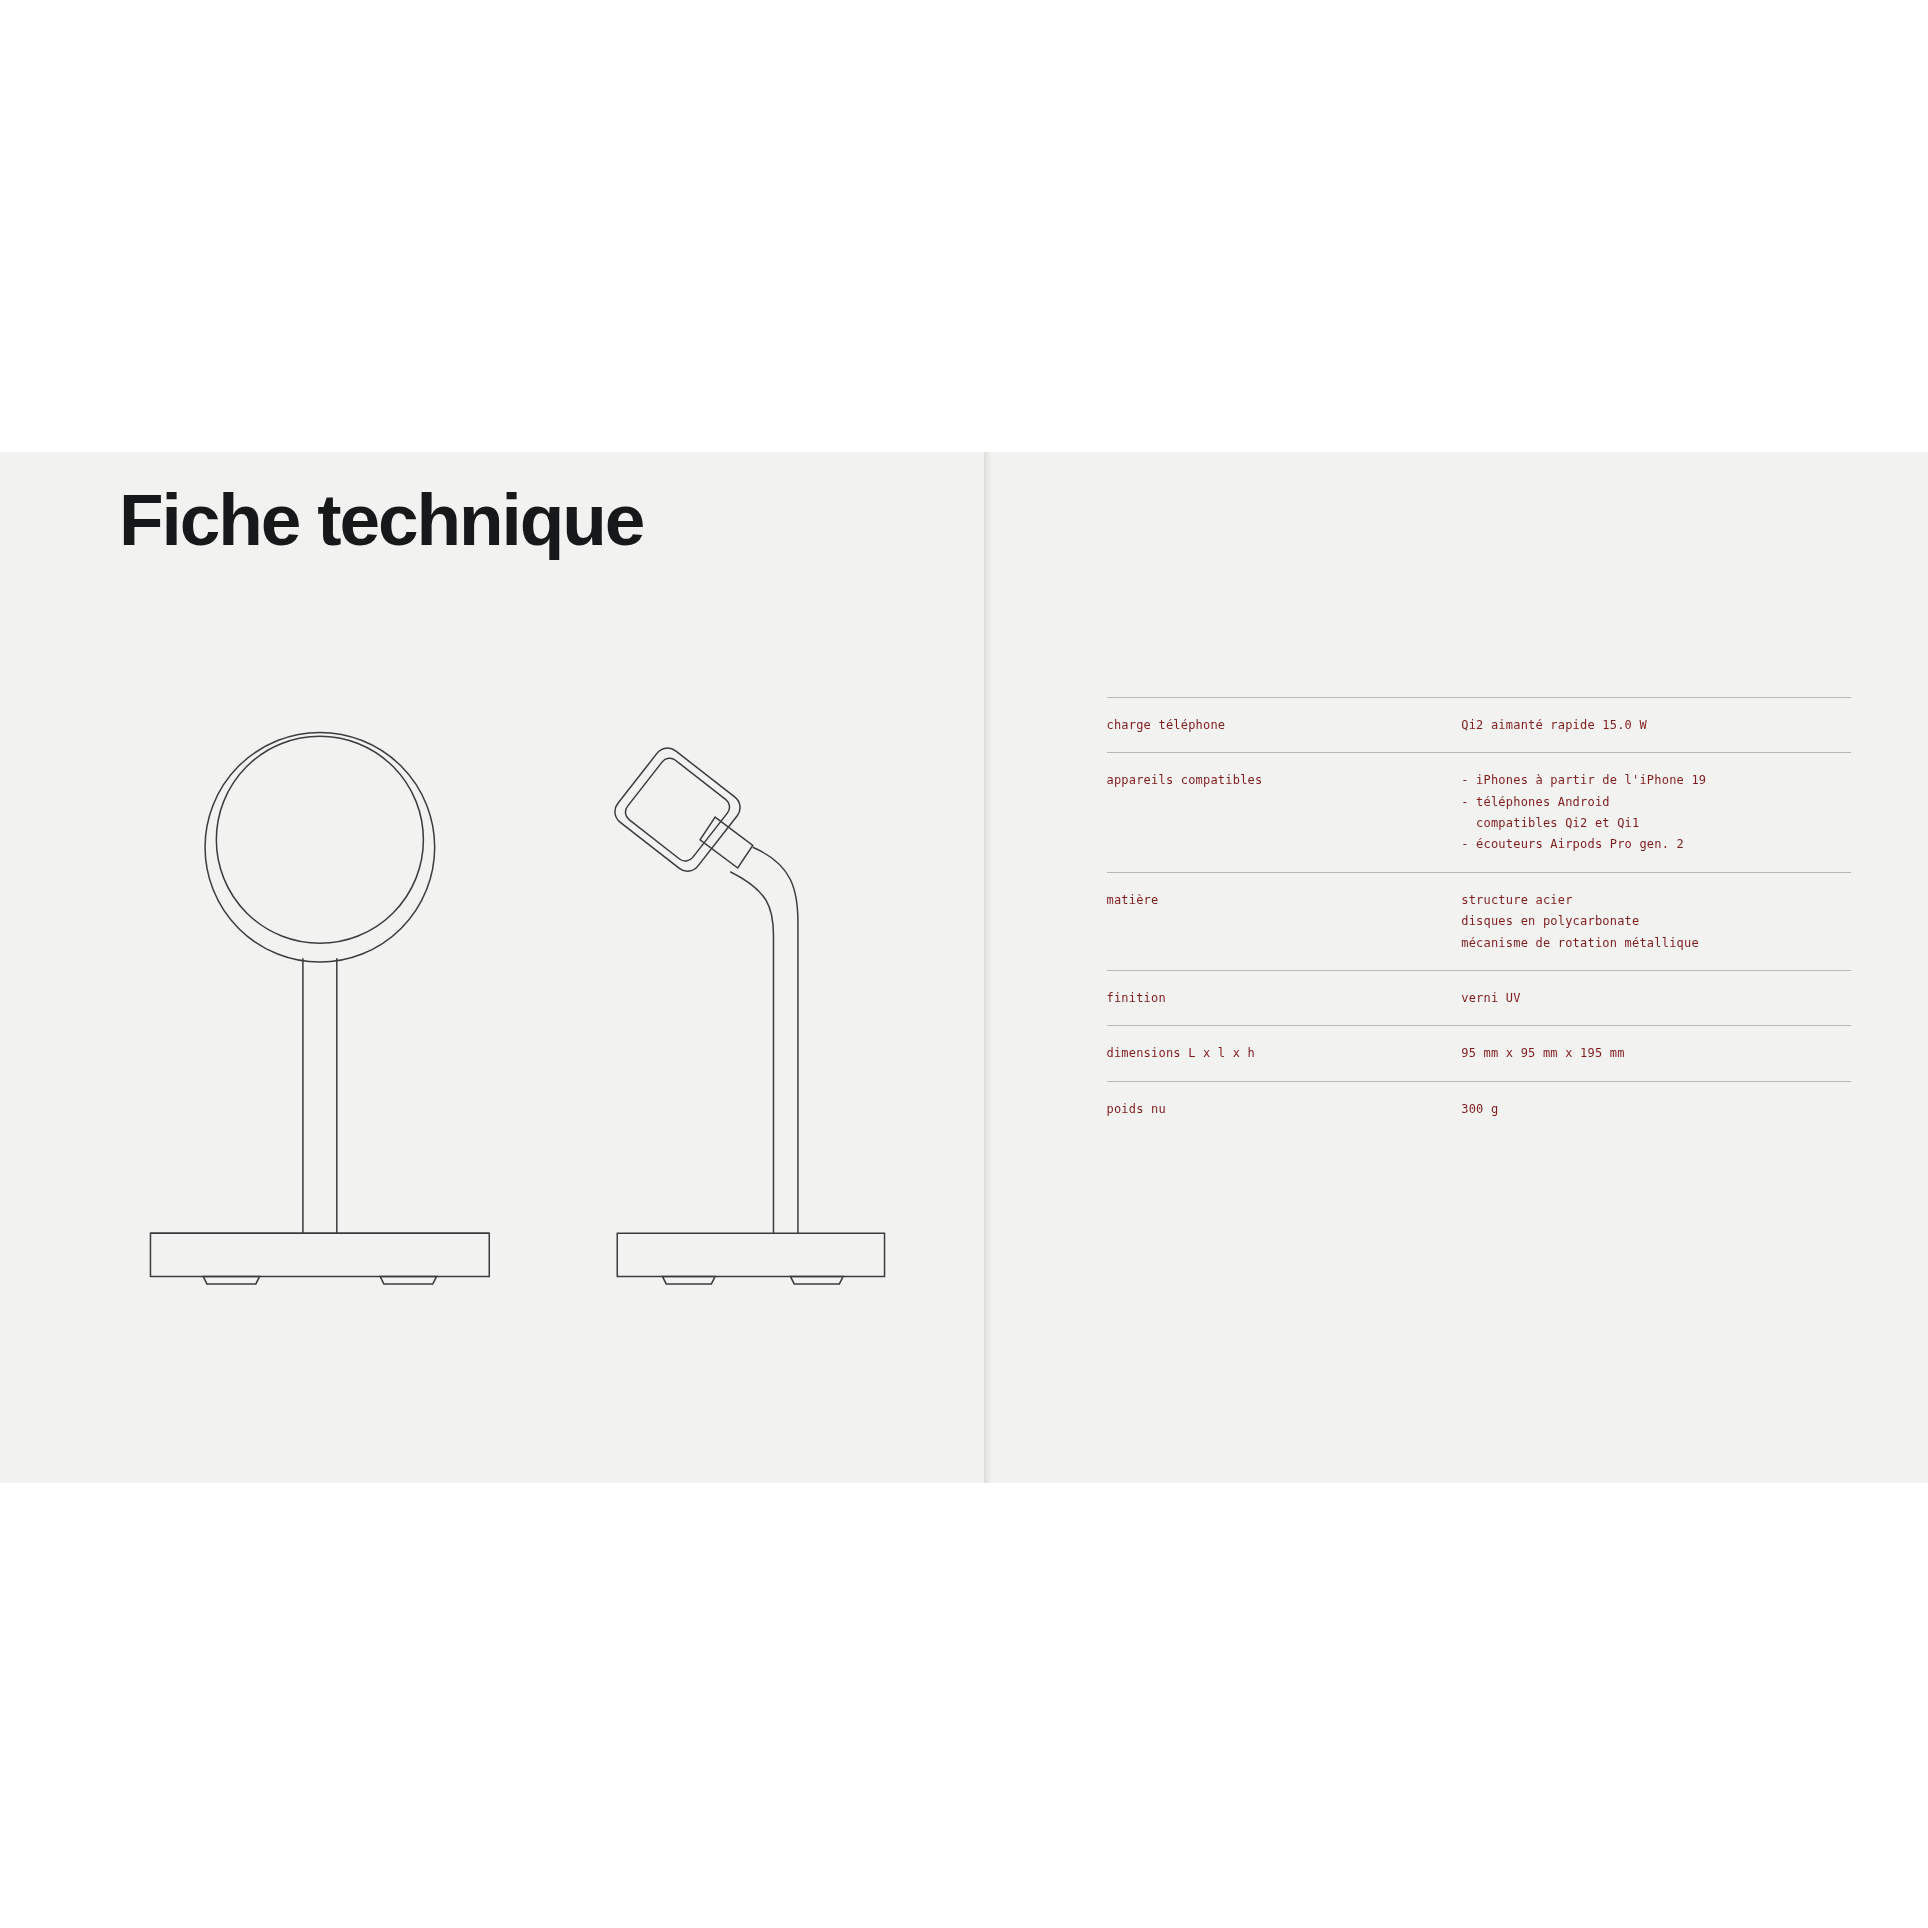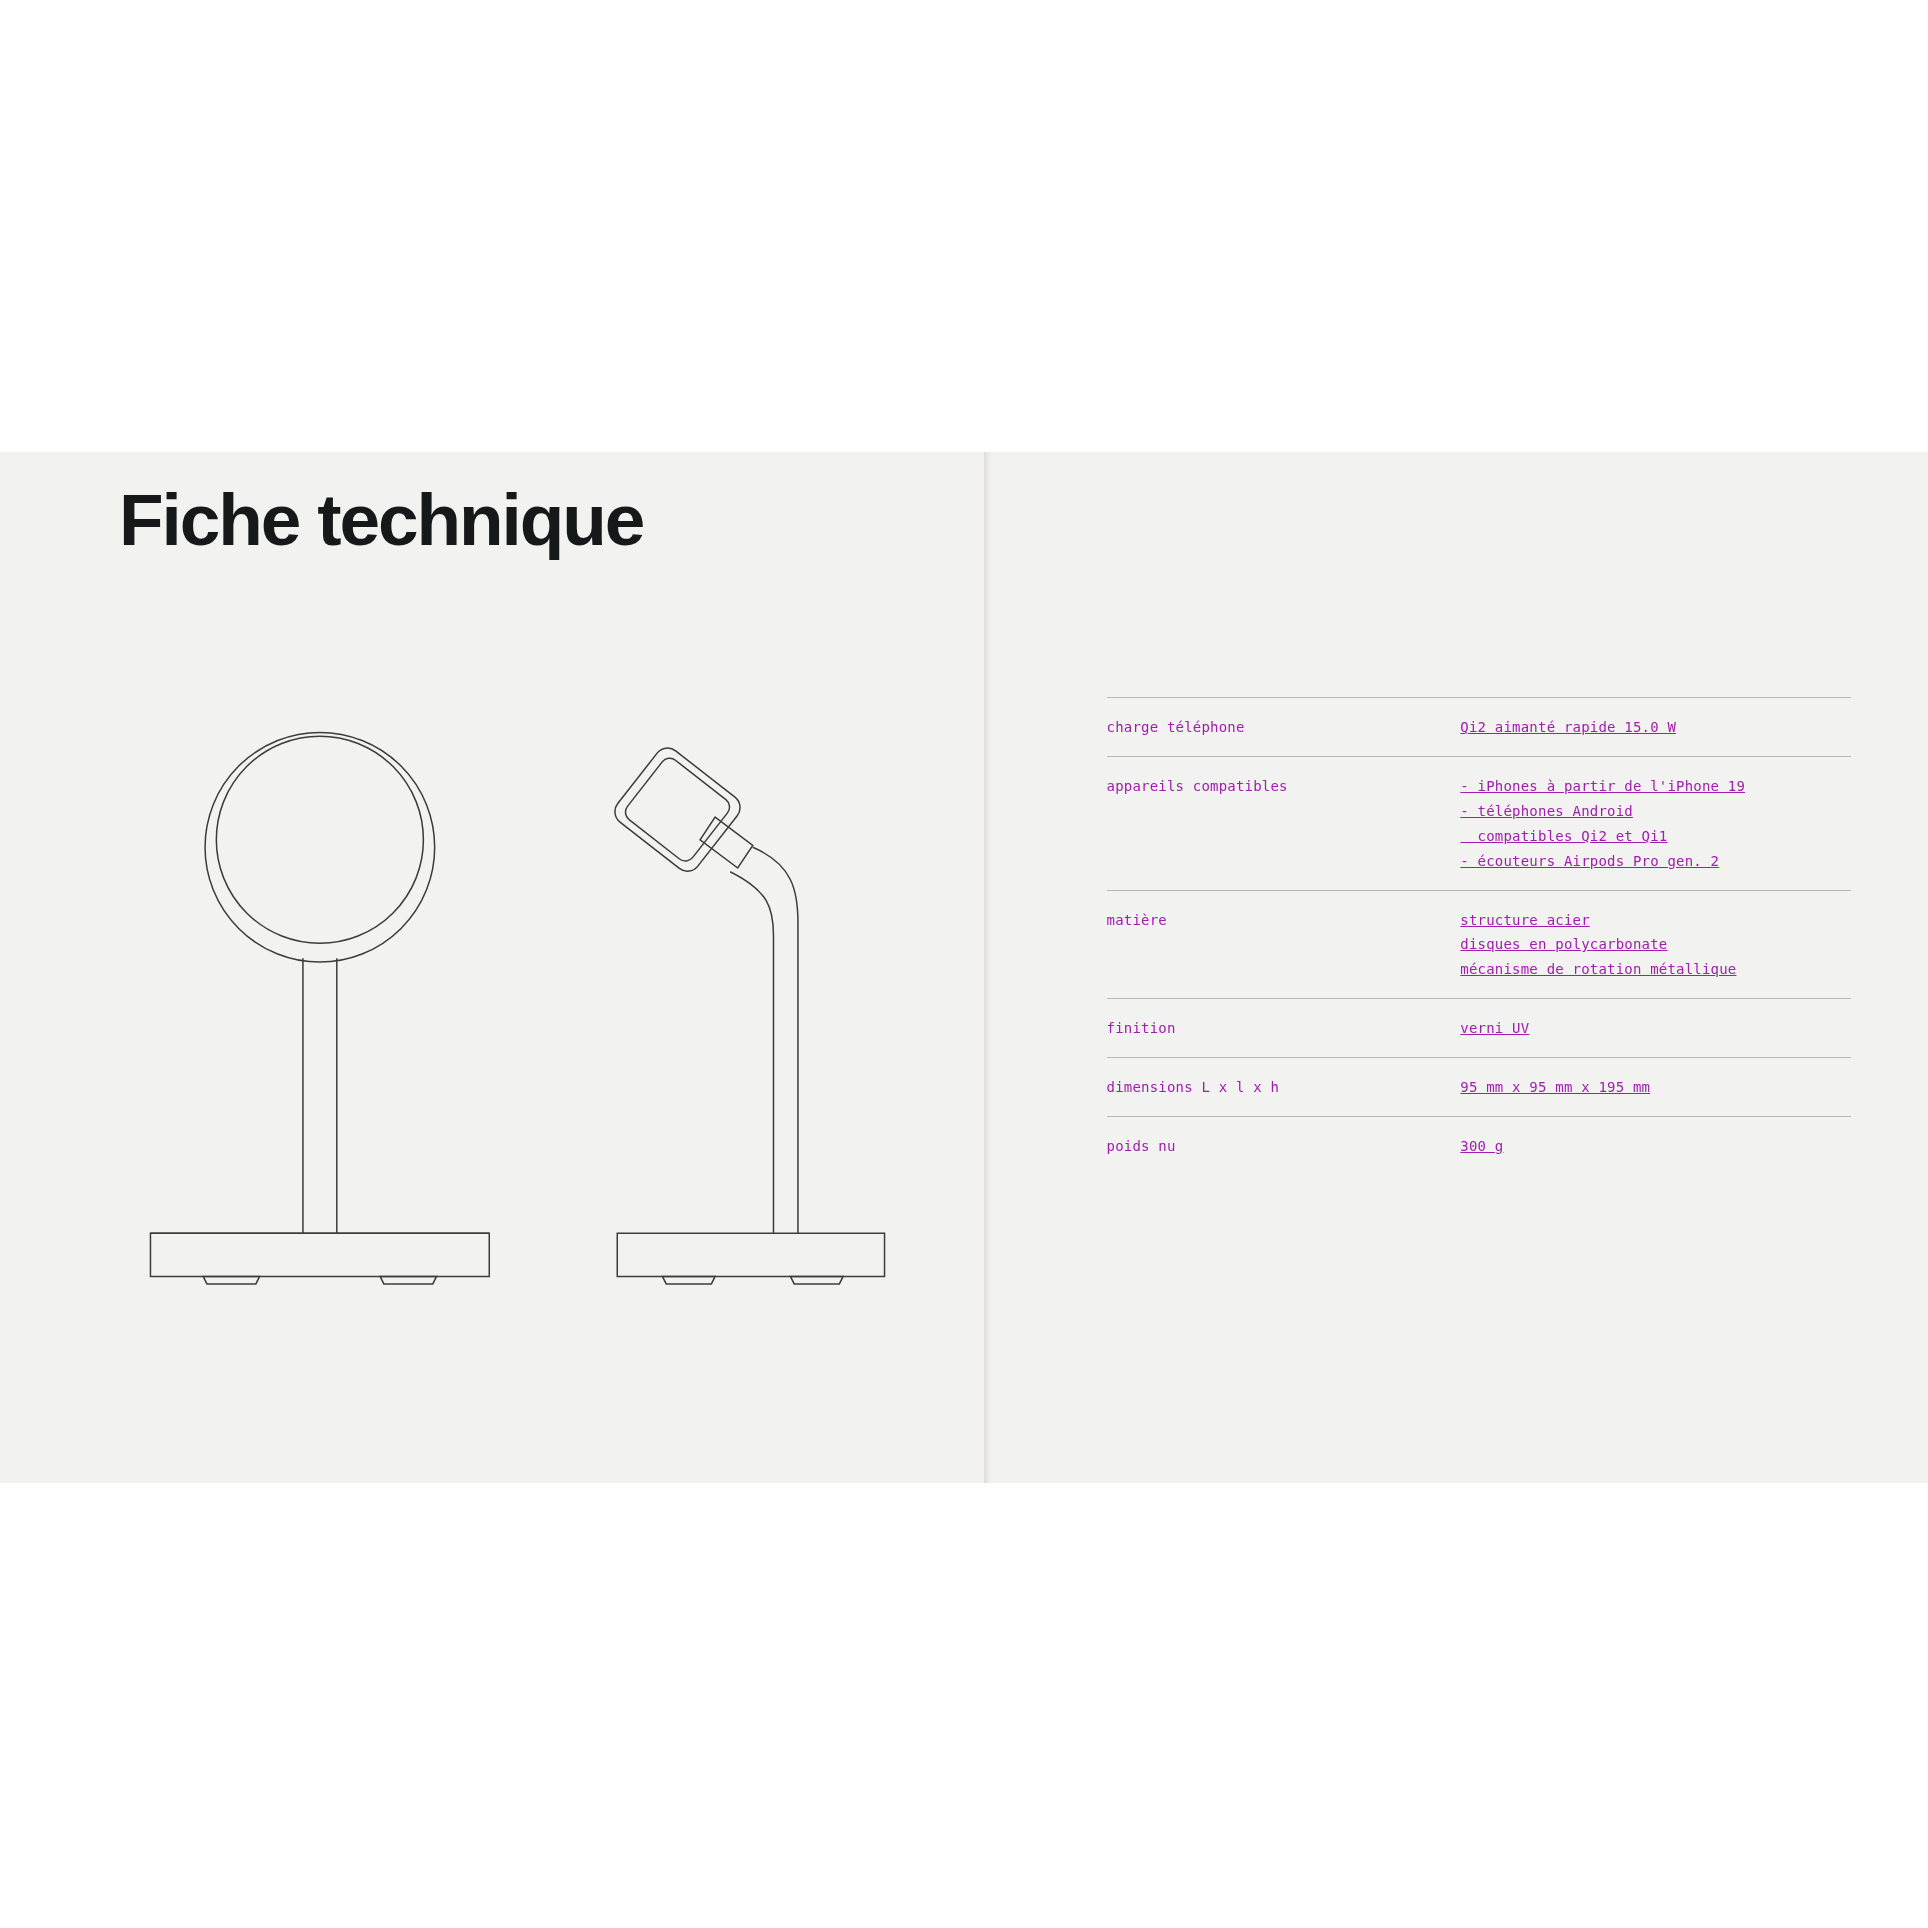--- a/index.html
+++ b/index.html
@@ -84,34 +84,33 @@
     border-top: 0.9px solid #b9b8b4;
   }
   .spec-row.first {
     border-top: 0.9px solid #b9b8b4;
   }
 
   .spec-row td {
     padding: 17px 0 16px 0;
     vertical-align: top;
     font-family: "DejaVu Sans Mono", monospace;
-    font-size: 14px;
+    font-size: 12px;
     line-height: 1.78;
-    color: #a21caf;
+    color: #7f1d1d;
     letter-spacing: 0.2px;
   }
 
   .spec-label {
     width: 348px;
     padding-right: 17px !important;
   }
 
   .spec-value {
     width: 395px;
-    text-decoration: underline;
   }
 
   .spec-value ul {
     margin: 0;
     padding: 0;
     list-style: none;
   }
   .spec-value li {
     white-space: pre;
   }

